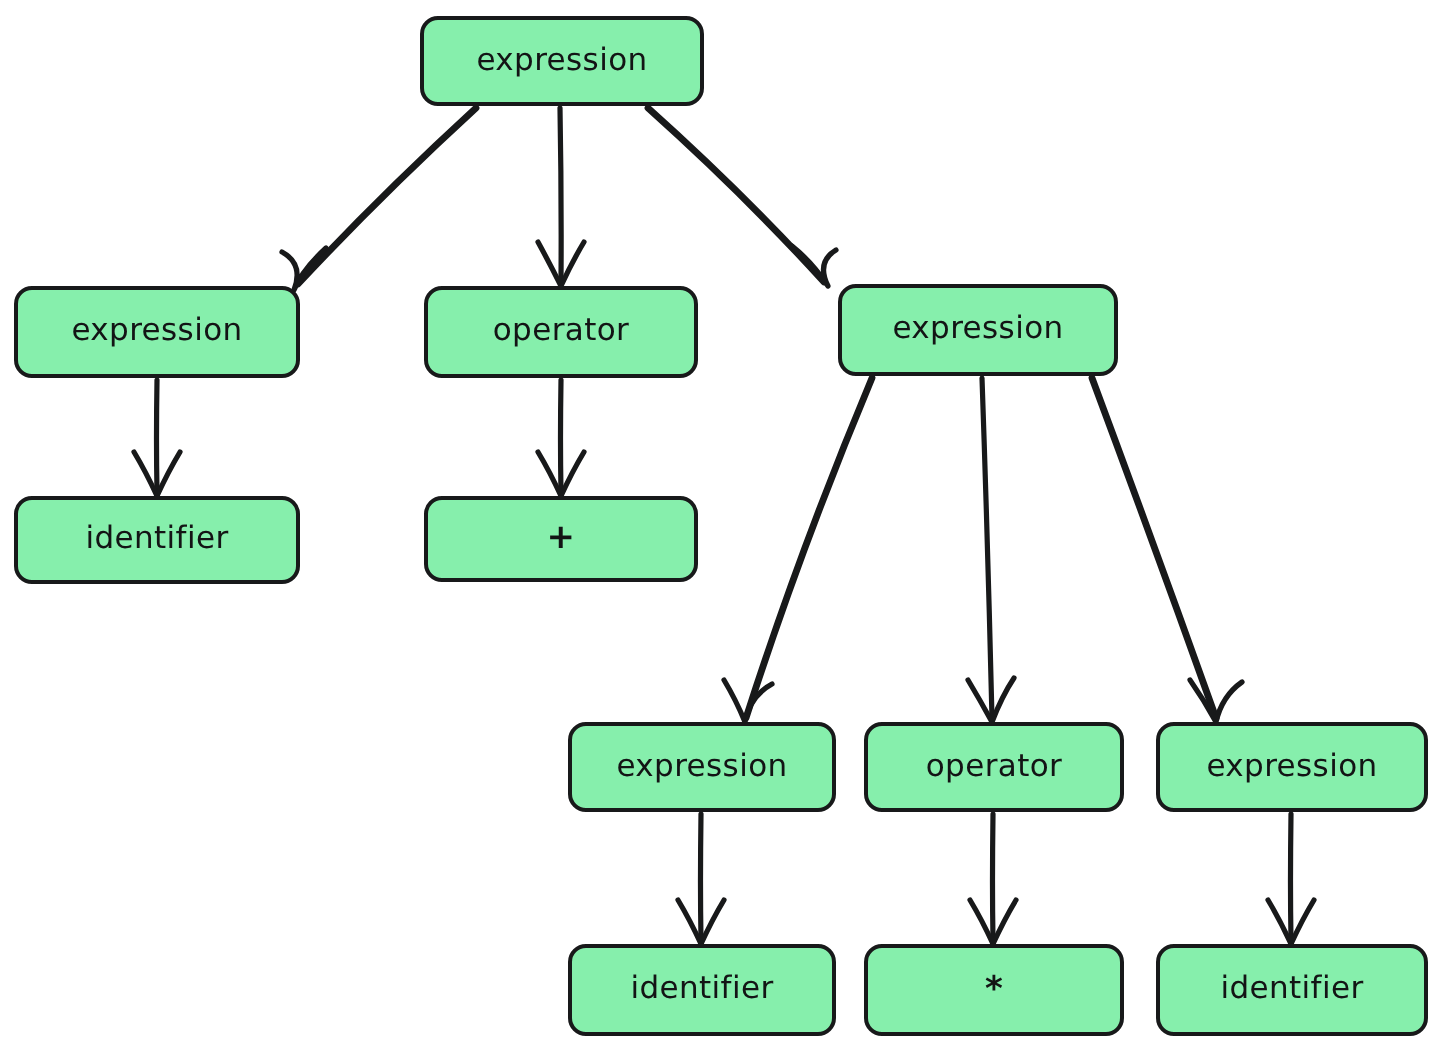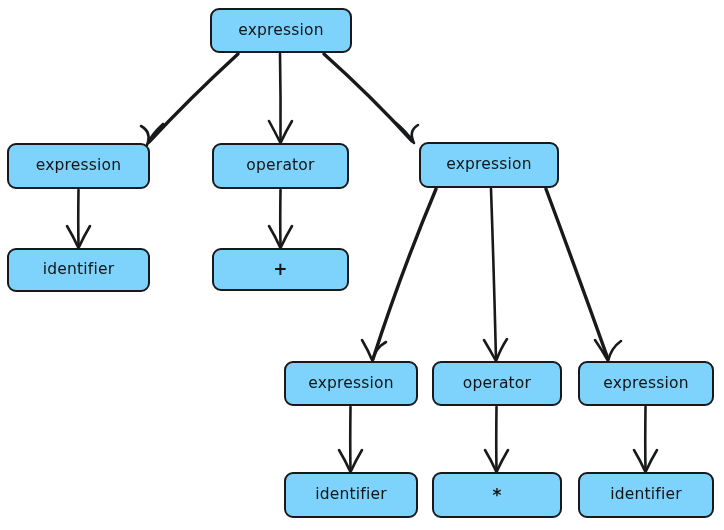--- a/index.html
+++ b/index.html
@@ -24,21 +24,21 @@
   #diagram-svg {
     position: absolute;
     left: 0;
     top: 0;
     width: 724px;
     height: 530px;
   }
   .node-box {
     position: absolute;
     box-sizing: border-box;
-    background: #7dd3fc;
+    background: #86efac;
     border: 2.6px solid #18191a;
     border-radius: 9px;
     display: flex;
     align-items: center;
     justify-content: center;
     z-index: 3;
   }
   .node-label {
     font-family: "DejaVu Sans", sans-serif;
     font-size: 15.5px;

